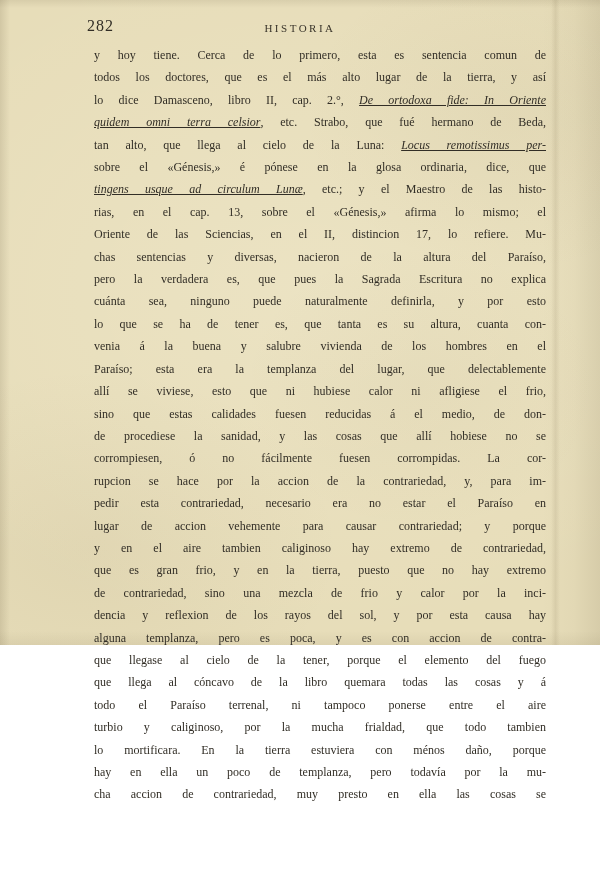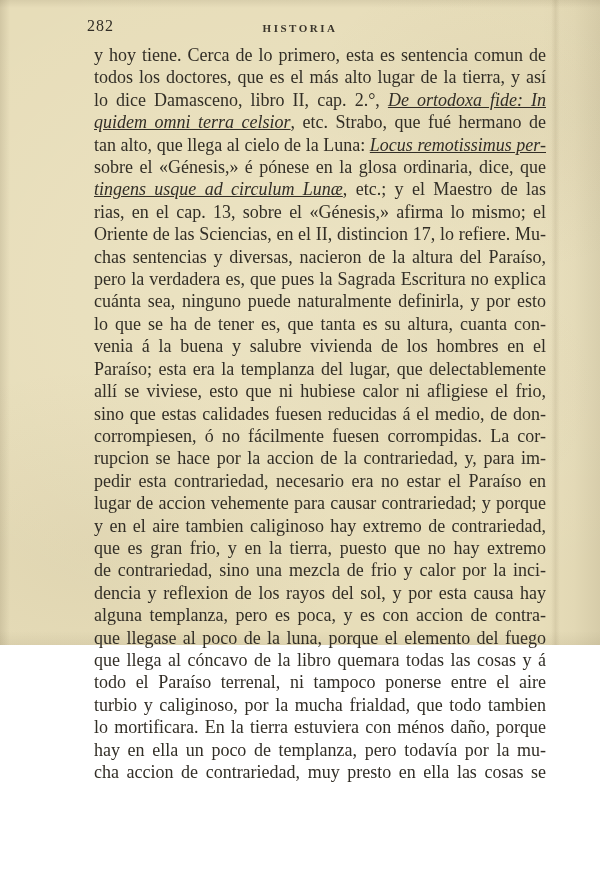--- a/index.html
+++ b/index.html
@@ -50,34 +50,34 @@
     letter-spacing: 1px;
     color: var(--ink, #322e26);
   }
   .htitle {
     position: absolute;
     left: 0;
     right: 0;
     top: 22px;
     text-align: center;
     font-size: 11px;
-    font-weight: bold;
+    font-weight: normal;
     letter-spacing: 2.5px;
     color: var(--header-ink, #3a352b);
   }
   .textblock {
     position: absolute;
     left: 94px;
     top: 44px;
     width: 452px;
   }
   .line {
     height: 22.42px;
     line-height: 22.42px;
-    font-size: 18px;
+    font-size: 12px;
     text-align: justify;
     text-align-last: justify;
     -moz-text-align-last: justify;
     overflow: hidden;
     white-space: normal;
   }
   .it {
     font-style: italic;
     text-decoration: underline;
   }
@@ -105,30 +105,31 @@
       <div class="line"><span>rias, en el cap. 13, sobre el «Génesis,» afirma lo mismo; el</span></div>
       <div class="line"><span>Oriente de las Sciencias, en el II, distincion 17, lo refiere. Mu-</span></div>
       <div class="line"><span>chas sentencias y diversas, nacieron de la altura del Paraíso,</span></div>
       <div class="line"><span>pero la verdadera es, que pues la Sagrada Escritura no explica</span></div>
       <div class="line"><span>cuánta sea, ninguno puede naturalmente definirla, y por esto</span></div>
       <div class="line"><span>lo que se ha de tener es, que tanta es su altura, cuanta con-</span></div>
       <div class="line"><span>venia á la buena y salubre vivienda de los hombres en el</span></div>
       <div class="line"><span>Paraíso; esta era la templanza del lugar, que delectablemente</span></div>
       <div class="line"><span>allí se viviese, esto que ni hubiese calor ni afligiese el frio,</span></div>
       <div class="line"><span>sino que estas calidades fuesen reducidas á el medio, de don-</span></div>
+      <div class="line"><span>de procediese la sanidad, y las cosas que allí hobiese no se</span></div>
       <div class="line"><span>corrompiesen, ó no fácilmente fuesen corrompidas. La cor-</span></div>
       <div class="line"><span>rupcion se hace por la accion de la contrariedad, y, para im-</span></div>
       <div class="line"><span>pedir esta contrariedad, necesario era no estar el Paraíso en</span></div>
       <div class="line"><span>lugar de accion vehemente para causar contrariedad; y porque</span></div>
       <div class="line"><span>y en el aire tambien caliginoso hay extremo de contrariedad,</span></div>
       <div class="line"><span>que es gran frio, y en la tierra, puesto que no hay extremo</span></div>
       <div class="line"><span>de contrariedad, sino una mezcla de frio y calor por la inci-</span></div>
       <div class="line"><span>dencia y reflexion de los rayos del sol, y por esta causa hay</span></div>
       <div class="line"><span>alguna templanza, pero es poca, y es con accion de contra-</span></div>
-      <div class="line"><span>que llegase al poco de la luna, porque el elemento del fuego</span></div>
+      <div class="line"><span>que llegase al cielo de la tener, porque el elemento del fuego</span></div>
       <div class="line"><span>que llega al cóncavo de la libro quemara todas las cosas y á</span></div>
       <div class="line"><span>todo el Paraíso terrenal, ni tampoco ponerse entre el aire</span></div>
       <div class="line"><span>turbio y caliginoso, por la mucha frialdad, que todo tambien</span></div>
       <div class="line"><span>lo mortificara. En la tierra estuviera con ménos daño, porque</span></div>
       <div class="line"><span>hay en ella un poco de templanza, pero todavía por la mu-</span></div>
       <div class="line"><span>cha accion de contrariedad, muy presto en ella las cosas se</span></div>
     </main>
 </div>
 
 </body></html>

